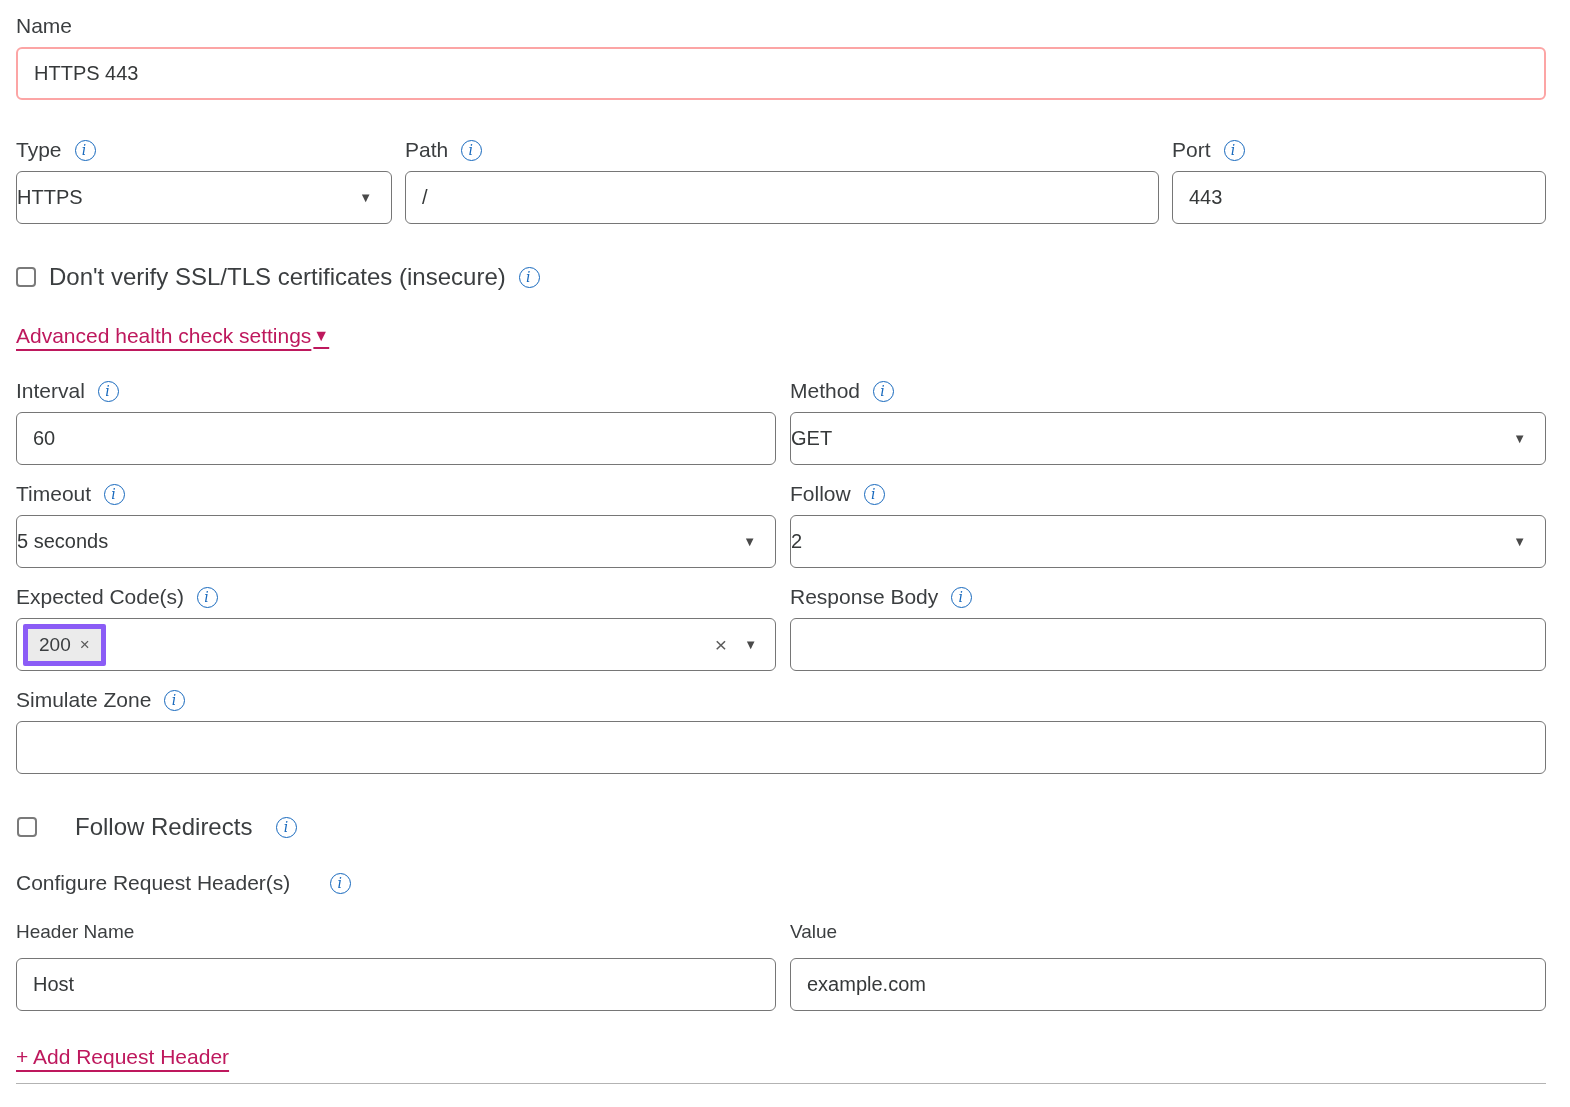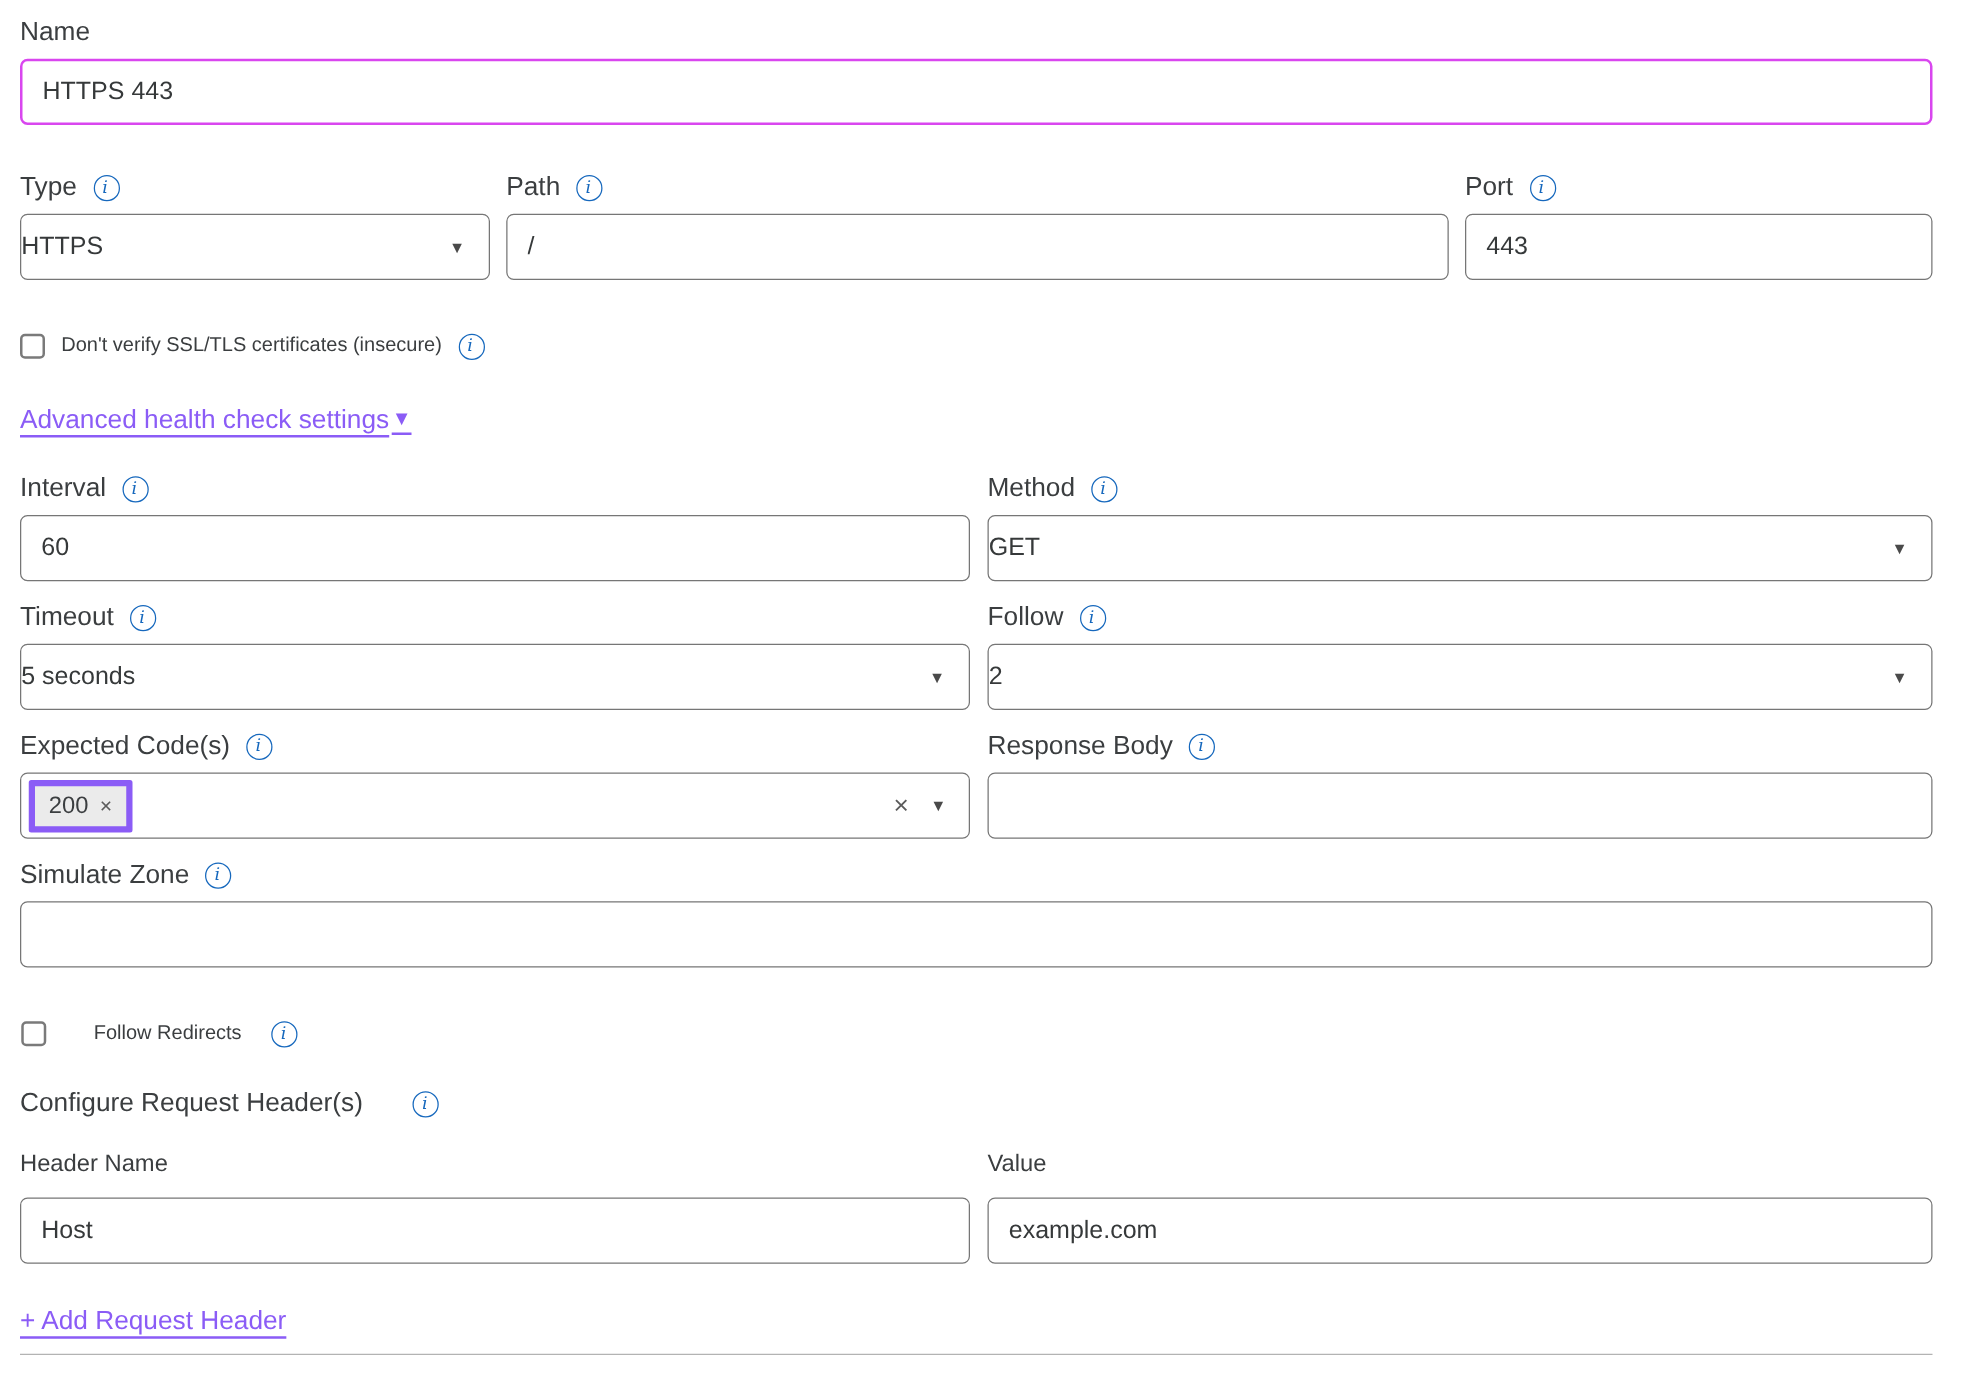--- a/index.html
+++ b/index.html
@@ -49,21 +49,21 @@
     border: 1px solid #767676;
     border-radius: 6px;
     padding: 0 16px;
     font-size: 20px;
     font-family: "Liberation Sans", sans-serif;
     color: #36393a;
     background: #fff;
     outline: none;
   }
   .text-input.focused {
-    border: 2px solid #d946ef;
+    border: 2px solid #fca5a5;
   }
 
   .select {
     width: 100%;
     height: 53px;
     border: 1px solid #767676;
     border-radius: 6px;
     padding: 0 19px 0 0;
     display: flex;
     align-items: center;
@@ -100,26 +100,26 @@
     height: 22px;
   }
   .checkbox {
     width: 20px; height: 20px;
     border: 2px solid #7a7a7a;
     border-radius: 4px;
     background: #fff;
     cursor: pointer;
     flex: 0 0 auto;
   }
-  .checkbox-row .cb-label { font-size: 16px; color: #3b3e40; }
+  .checkbox-row .cb-label { font-size: 24px; color: #3b3e40; }
   .gap-lg { gap: 24px; }
   .gap-lg .checkbox { margin-left: 1px; margin-right: 14px; }
 
   .link {
-    color: #8b5cf6;
+    color: #be185d;
     font-size: 21px;
     text-decoration: underline;
     text-decoration-thickness: 2px;
     text-underline-offset: 6px;
     cursor: pointer;
     display: inline-flex;
     align-items: center;
   }
   .link .tri {
     font-size: 16px;

